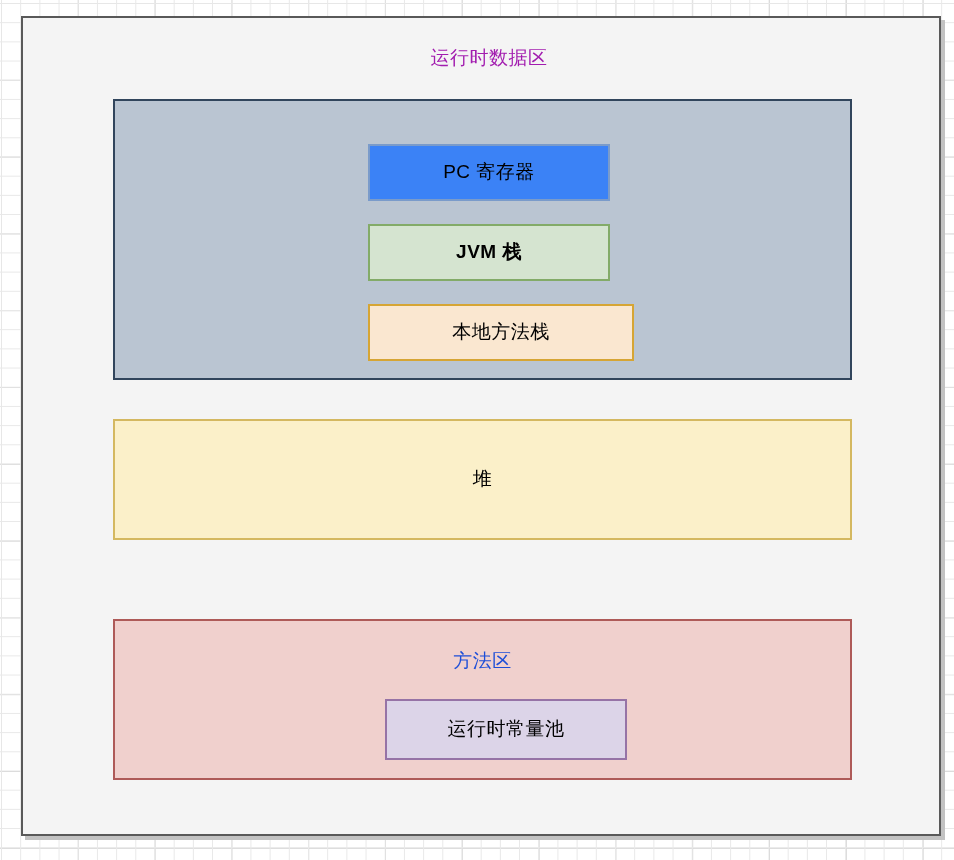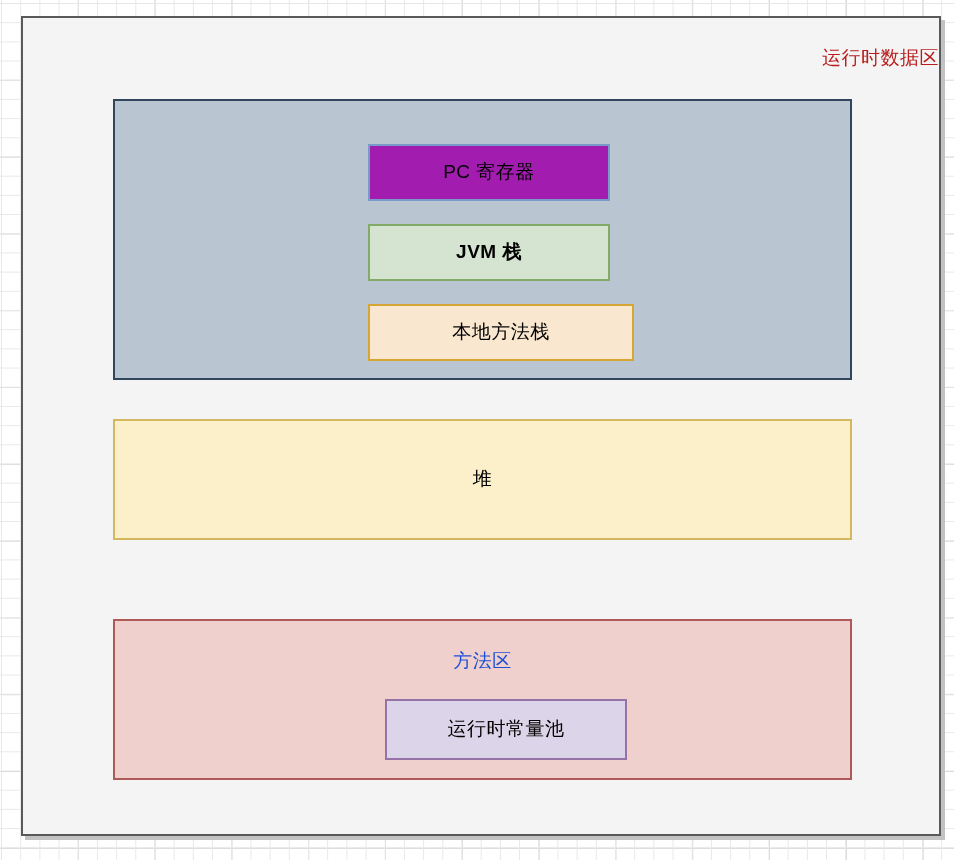--- a/index.html
+++ b/index.html
@@ -54,24 +54,25 @@
     background: #f4f4f4;
     border: 2px solid #595959;
     box-sizing: border-box;
   }
 
   #frame-title {
     position: absolute;
     left: 0;
     top: 27px;
     width: 100%;
-    text-align: right;
+    text-align: center;
     font-size: 19px;
-    color: #b91c1c;
+    color: #a21caf;
     letter-spacing: 0.5px;
+    padding-left: 8px;
   }
 
   .box {
     position: absolute;
     box-sizing: border-box;
     border-width: 2px;
     border-style: solid;
     display: flex;
     align-items: center;
     justify-content: center;
@@ -93,21 +94,21 @@
     background: #bac5d2;
     border-color: #31455c;
     display: block;
   }
 
   #pc-register-box {
     left: 253px;
     top: 43px;
     width: 242px;
     height: 57px;
-    background: #a21caf;
+    background: #3b82f6;
     border-color: #7a9bca;
   }
 
   #jvm-stack-box {
     left: 253px;
     top: 123px;
     width: 242px;
     height: 57px;
     background: #d5e4d0;
     border-color: #83ab68;

